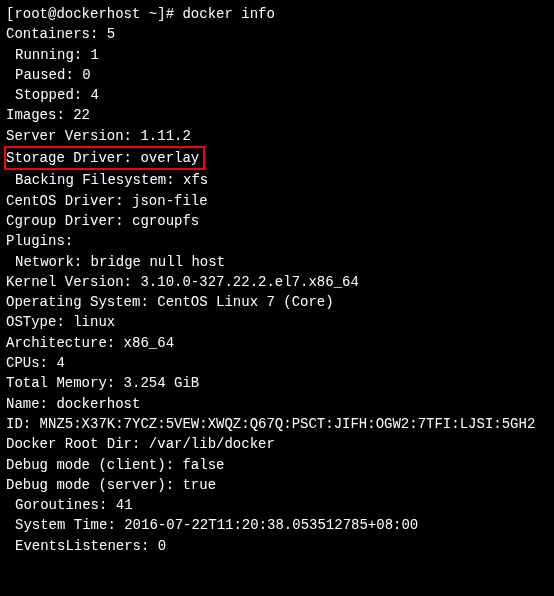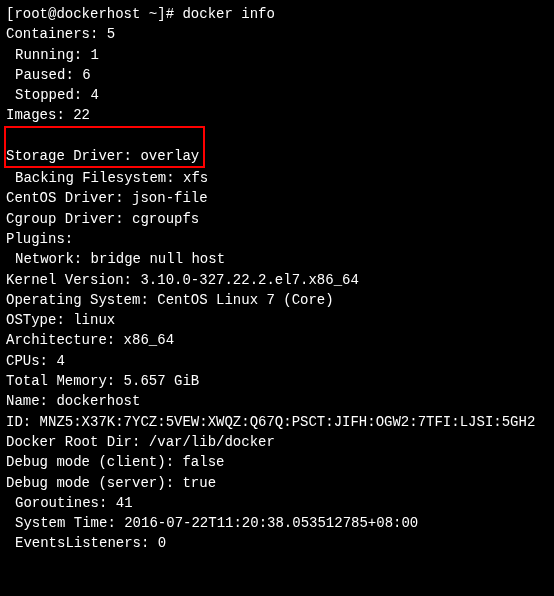--- a/index.html
+++ b/index.html
@@ -20,46 +20,47 @@
     }
     .line {
       display: block;
     }
     .indent1 {
       padding-left: 9px;
     }
     .highlighted {
       border: 2px solid #ff0000;
       display: inline-block;
-      padding: 18px 4px 0 0;
+      padding: 0 4px 0 0;
       margin-left: -2px;
     }
   </style>
 </head>
 <body>
 
 <div>
   <span class="line">[root@dockerhost ~]# docker info</span>
   <span class="line">Containers: 5</span>
   <span class="line indent1">Running: 1</span>
-  <span class="line indent1">Paused: 6</span>
+  <span class="line indent1">Paused: 0</span>
   <span class="line indent1">Stopped: 4</span>
   <span class="line">Images: 22</span>
+  <span class="line">Server Version: 1.11.2</span>
   <span class="line"><span class="highlighted">Storage Driver: overlay</span></span>
   <span class="line indent1">Backing Filesystem: xfs</span>
   <span class="line">CentOS Driver: json-file</span>
   <span class="line">Cgroup Driver: cgroupfs</span>
   <span class="line">Plugins:</span>
   <span class="line indent1">Network: bridge null host</span>
   <span class="line">Kernel Version: 3.10.0-327.22.2.el7.x86_64</span>
   <span class="line">Operating System: CentOS Linux 7 (Core)</span>
   <span class="line">OSType: linux</span>
   <span class="line">Architecture: x86_64</span>
   <span class="line">CPUs: 4</span>
-  <span class="line">Total Memory: 5.657 GiB</span>
+  <span class="line">Total Memory: 3.254 GiB</span>
   <span class="line">Name: dockerhost</span>
   <span class="line">ID: MNZ5:X37K:7YCZ:5VEW:XWQZ:Q67Q:PSCT:JIFH:OGW2:7TFI:LJSI:5GH2</span>
   <span class="line">Docker Root Dir: /var/lib/docker</span>
   <span class="line">Debug mode (client): false</span>
   <span class="line">Debug mode (server): true</span>
   <span class="line indent1">Goroutines: 41</span>
   <span class="line indent1">System Time: 2016-07-22T11:20:38.053512785+08:00</span>
   <span class="line indent1">EventsListeners: 0</span>
 
 </div>

